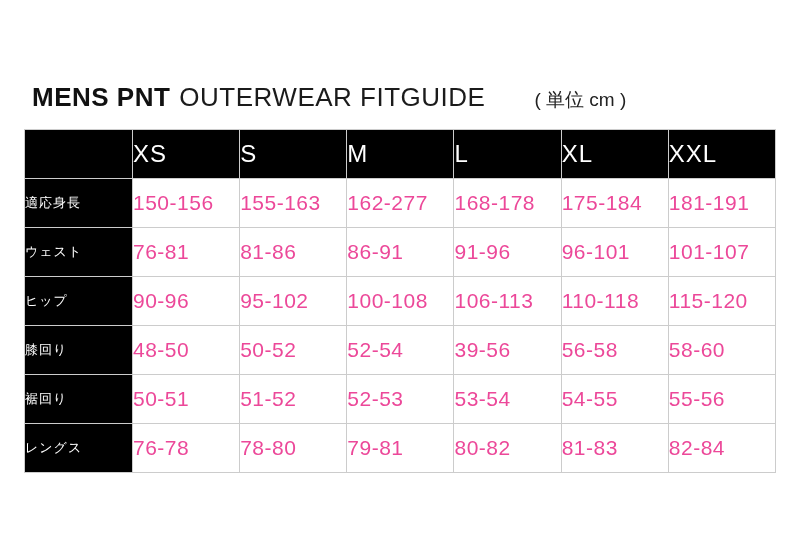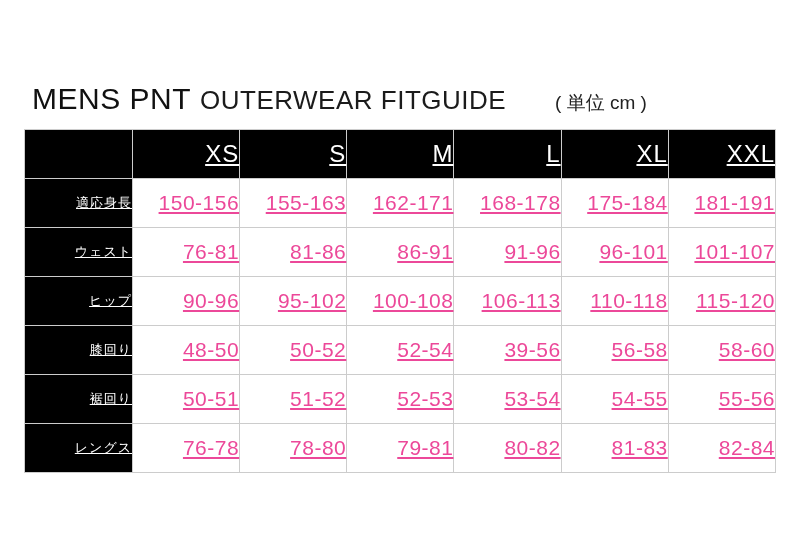--- a/index.html
+++ b/index.html
@@ -13,22 +13,22 @@
   .page-title {
     position: absolute;
     left: 32px; top: 82px;
     display: flex;
     align-items: baseline;
     gap: 9px;
     white-space: nowrap;
     color: #111111;
   }
   .title-brand {
-    font-size: 30px;
-    font-weight: 400;
+    font-size: 26px;
+    font-weight: 700;
     letter-spacing: 0.5px;
     color: #111111;
   }
   .title-rest {
     font-size: 26px;
     font-weight: 400;
     letter-spacing: 0.5px;
     color: #1b1b1b;
   }
   .title-unit {
@@ -40,25 +40,24 @@
   table.fitguide {
     position: absolute;
     left: 24px; top: 129px;
     width: 752px;
     border-collapse: collapse;
     table-layout: fixed;
   }
   table.fitguide col.label-col { width: 108px; }
   table.fitguide th, table.fitguide td {
     border: 1px solid #cccccc;
-    text-align: right;
+    text-align: left;
     vertical-align: middle;
     height: 49px;
     padding: 0;
-    text-decoration: underline;
   }
   table.fitguide thead th {
     background: #000000;
     color: #ffffff;
     font-size: 24px;
     font-weight: 400;
     letter-spacing: 1px;
   }
   table.fitguide th.row-label {
     background: #000000;
@@ -103,21 +102,21 @@
       <th>L</th>
       <th>XL</th>
       <th>XXL</th>
     </tr>
   </thead>
   <tbody>
     <tr>
       <th class="row-label">適応身長</th>
       <td class="value">150-156</td>
       <td class="value">155-163</td>
-      <td class="value">162-171</td>
+      <td class="value">162-277</td>
       <td class="value">168-178</td>
       <td class="value">175-184</td>
       <td class="value">181-191</td>
     </tr>
     <tr>
       <th class="row-label">ウェスト</th>
       <td class="value">76-81</td>
       <td class="value">81-86</td>
       <td class="value">86-91</td>
       <td class="value">91-96</td>

